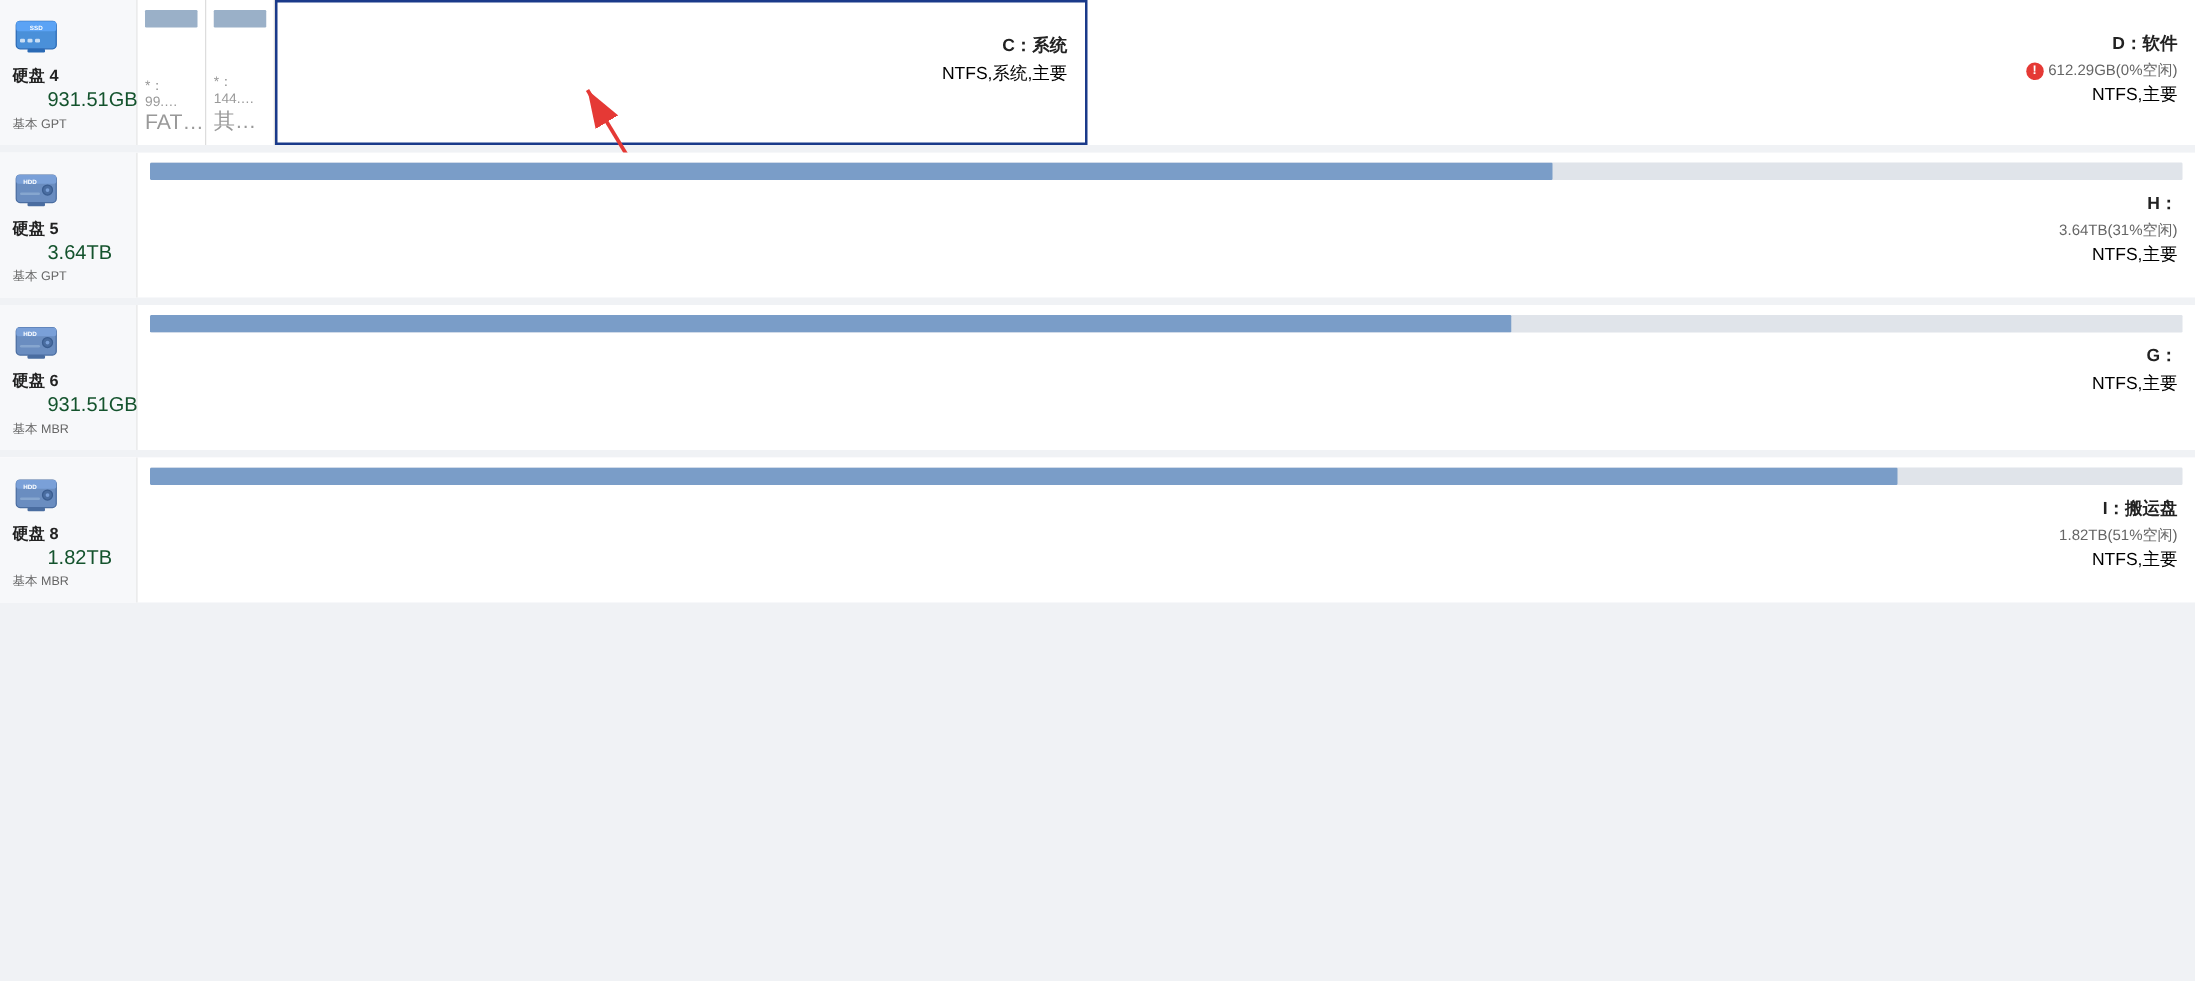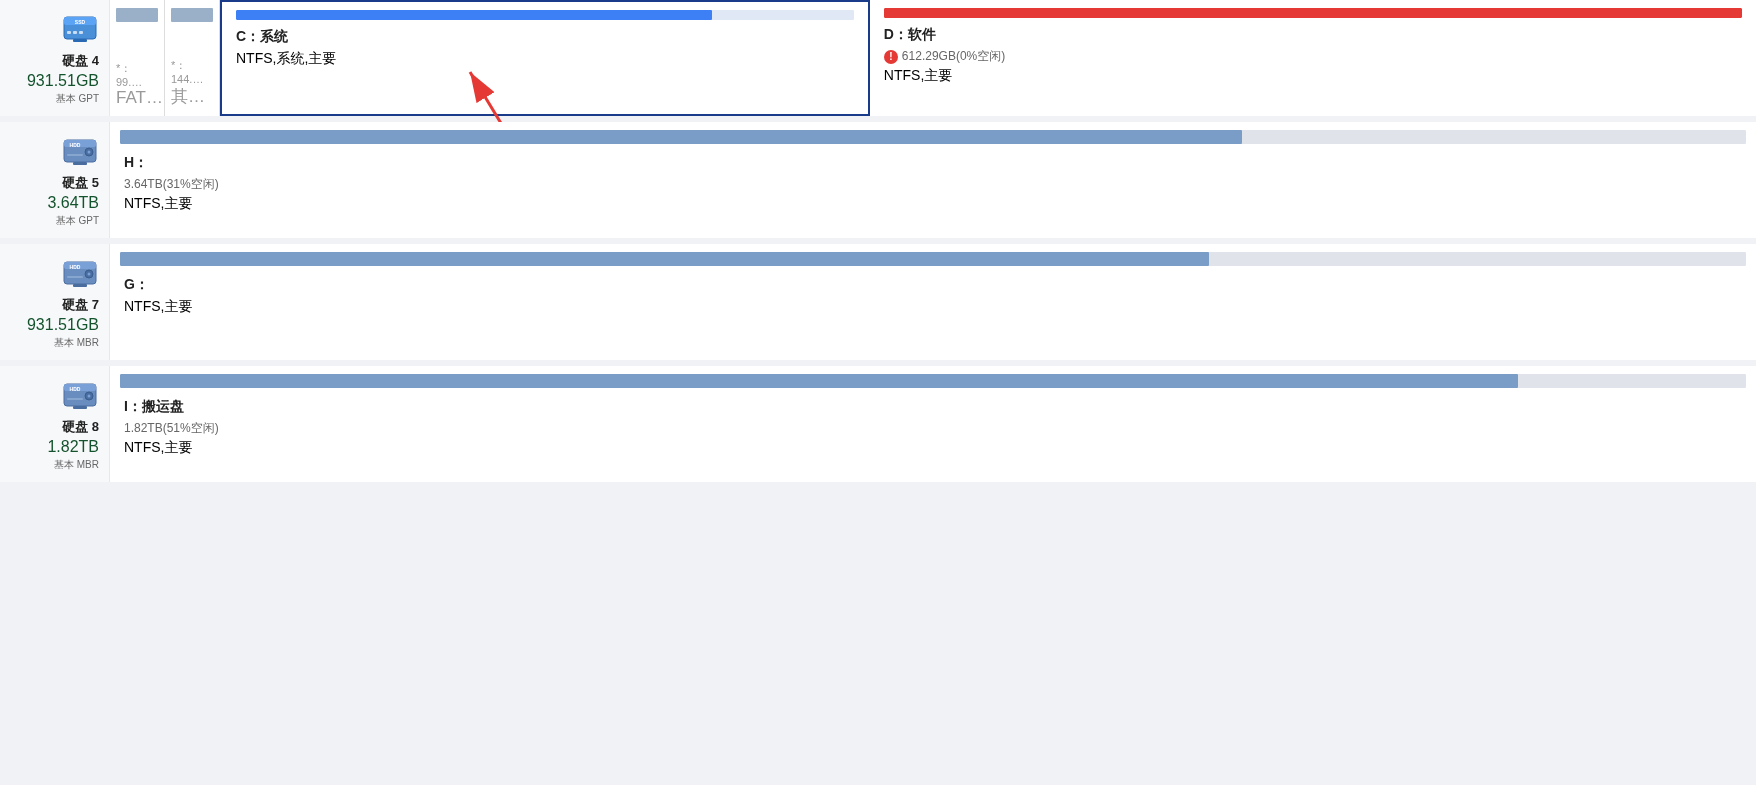--- a/index.html
+++ b/index.html
@@ -22,21 +22,21 @@
       background: #fff;
       border-bottom: 6px solid #f0f2f5;
       min-height: 90px;
     }
     .disk-info {
       width: 110px;
       min-width: 110px;
       padding: 10px 10px;
       display: flex;
       flex-direction: column;
-      align-items: flex-end;
+      align-items: flex-start;
       justify-content: flex-start;
       background: #f7f8fa;
       border-right: 1px solid #e8e8e8;
     }
     .disk-icon {
       width: 38px;
       height: 38px;
       margin-bottom: 4px;
     }
     .disk-name {
@@ -62,20 +62,21 @@
       padding: 0;
     }
     .partition-block {
       flex: 1;
       padding: 8px 14px;
       display: flex;
       flex-direction: column;
       justify-content: flex-start;
       border-right: 1px solid #e8e8e8;
       position: relative;
+      align-items: flex-end;
     }
     .partition-block:last-child {
       border-right: none;
     }
     .partition-block.selected {
       border: 2px solid #1a3a8a;
       margin: 0;
     }
     .partition-title {
       font-size: 14px;
@@ -277,21 +278,21 @@
         <svg width="38" height="38" viewBox="0 0 38 38">
           <rect x="3" y="8" width="32" height="22" rx="3" fill="#6a8dc0" stroke="#4a6da0" stroke-width="1"></rect>
           <rect x="3" y="8" width="32" height="7" rx="2" fill="#7aa0d8"></rect>
           <circle cx="28" cy="20" r="4" fill="#4a6da0" stroke="#3a5d90" stroke-width="1"></circle>
           <circle cx="28" cy="20" r="1.5" fill="#7aa0d8"></circle>
           <rect x="6" y="22" width="16" height="2" rx="1" fill="#9ab8d8" opacity="0.6"></rect>
           <text x="14" y="15" text-anchor="middle" fill="#fff" font-size="5" font-weight="bold">HDD</text>
           <rect x="12" y="30" width="14" height="3" rx="1" fill="#4a6da0"></rect>
         </svg>
       </div>
-      <div class="disk-name">硬盘 7</div>
+      <div class="disk-name">硬盘 6</div>
       <div class="disk-size">931.51GB</div>
       <div class="disk-type">基本 MBR</div>
     </div>
     <div class="partitions-area">
       <div style="height:14px; margin:8px 10px 4px 10px; background:#e0e4ea; border-radius:1px; overflow:hidden;">
         <div style="width:67%; height:100%; background:#7a9dc8; border-radius:1px;"></div>
       </div>
       <div class="partition-block" style="border:none; padding: 4px 14px 8px 14px;">
         <div class="partition-title">G：</div>
         <div class="partition-fs">NTFS,主要</div>

